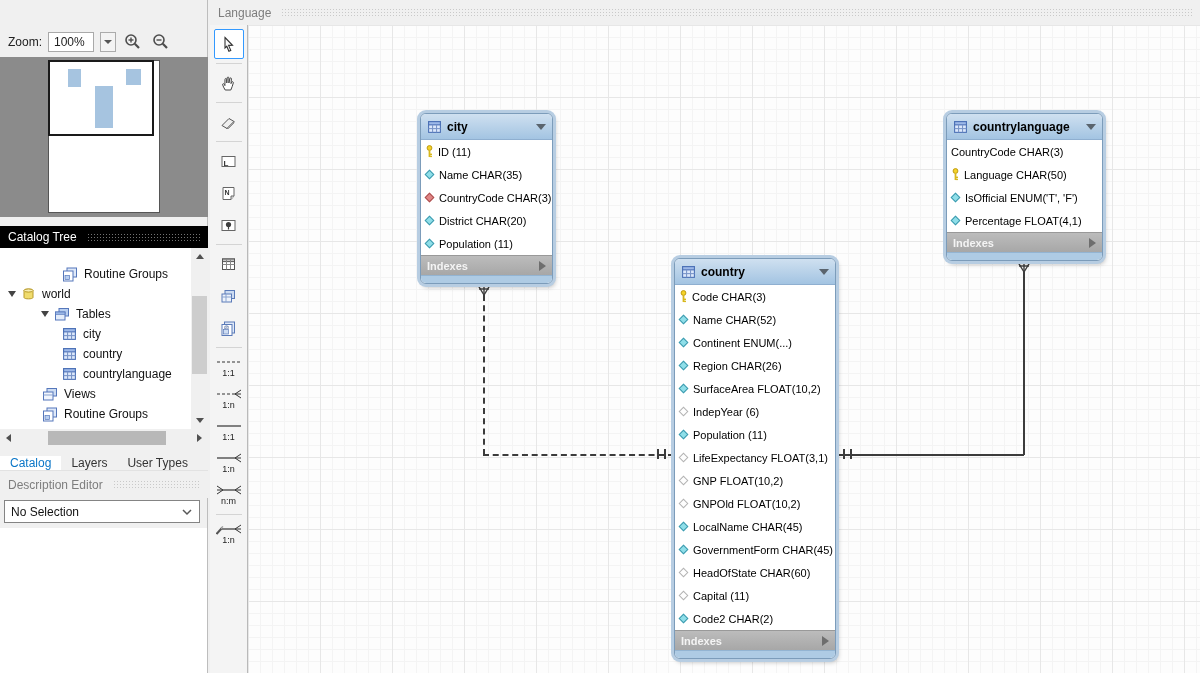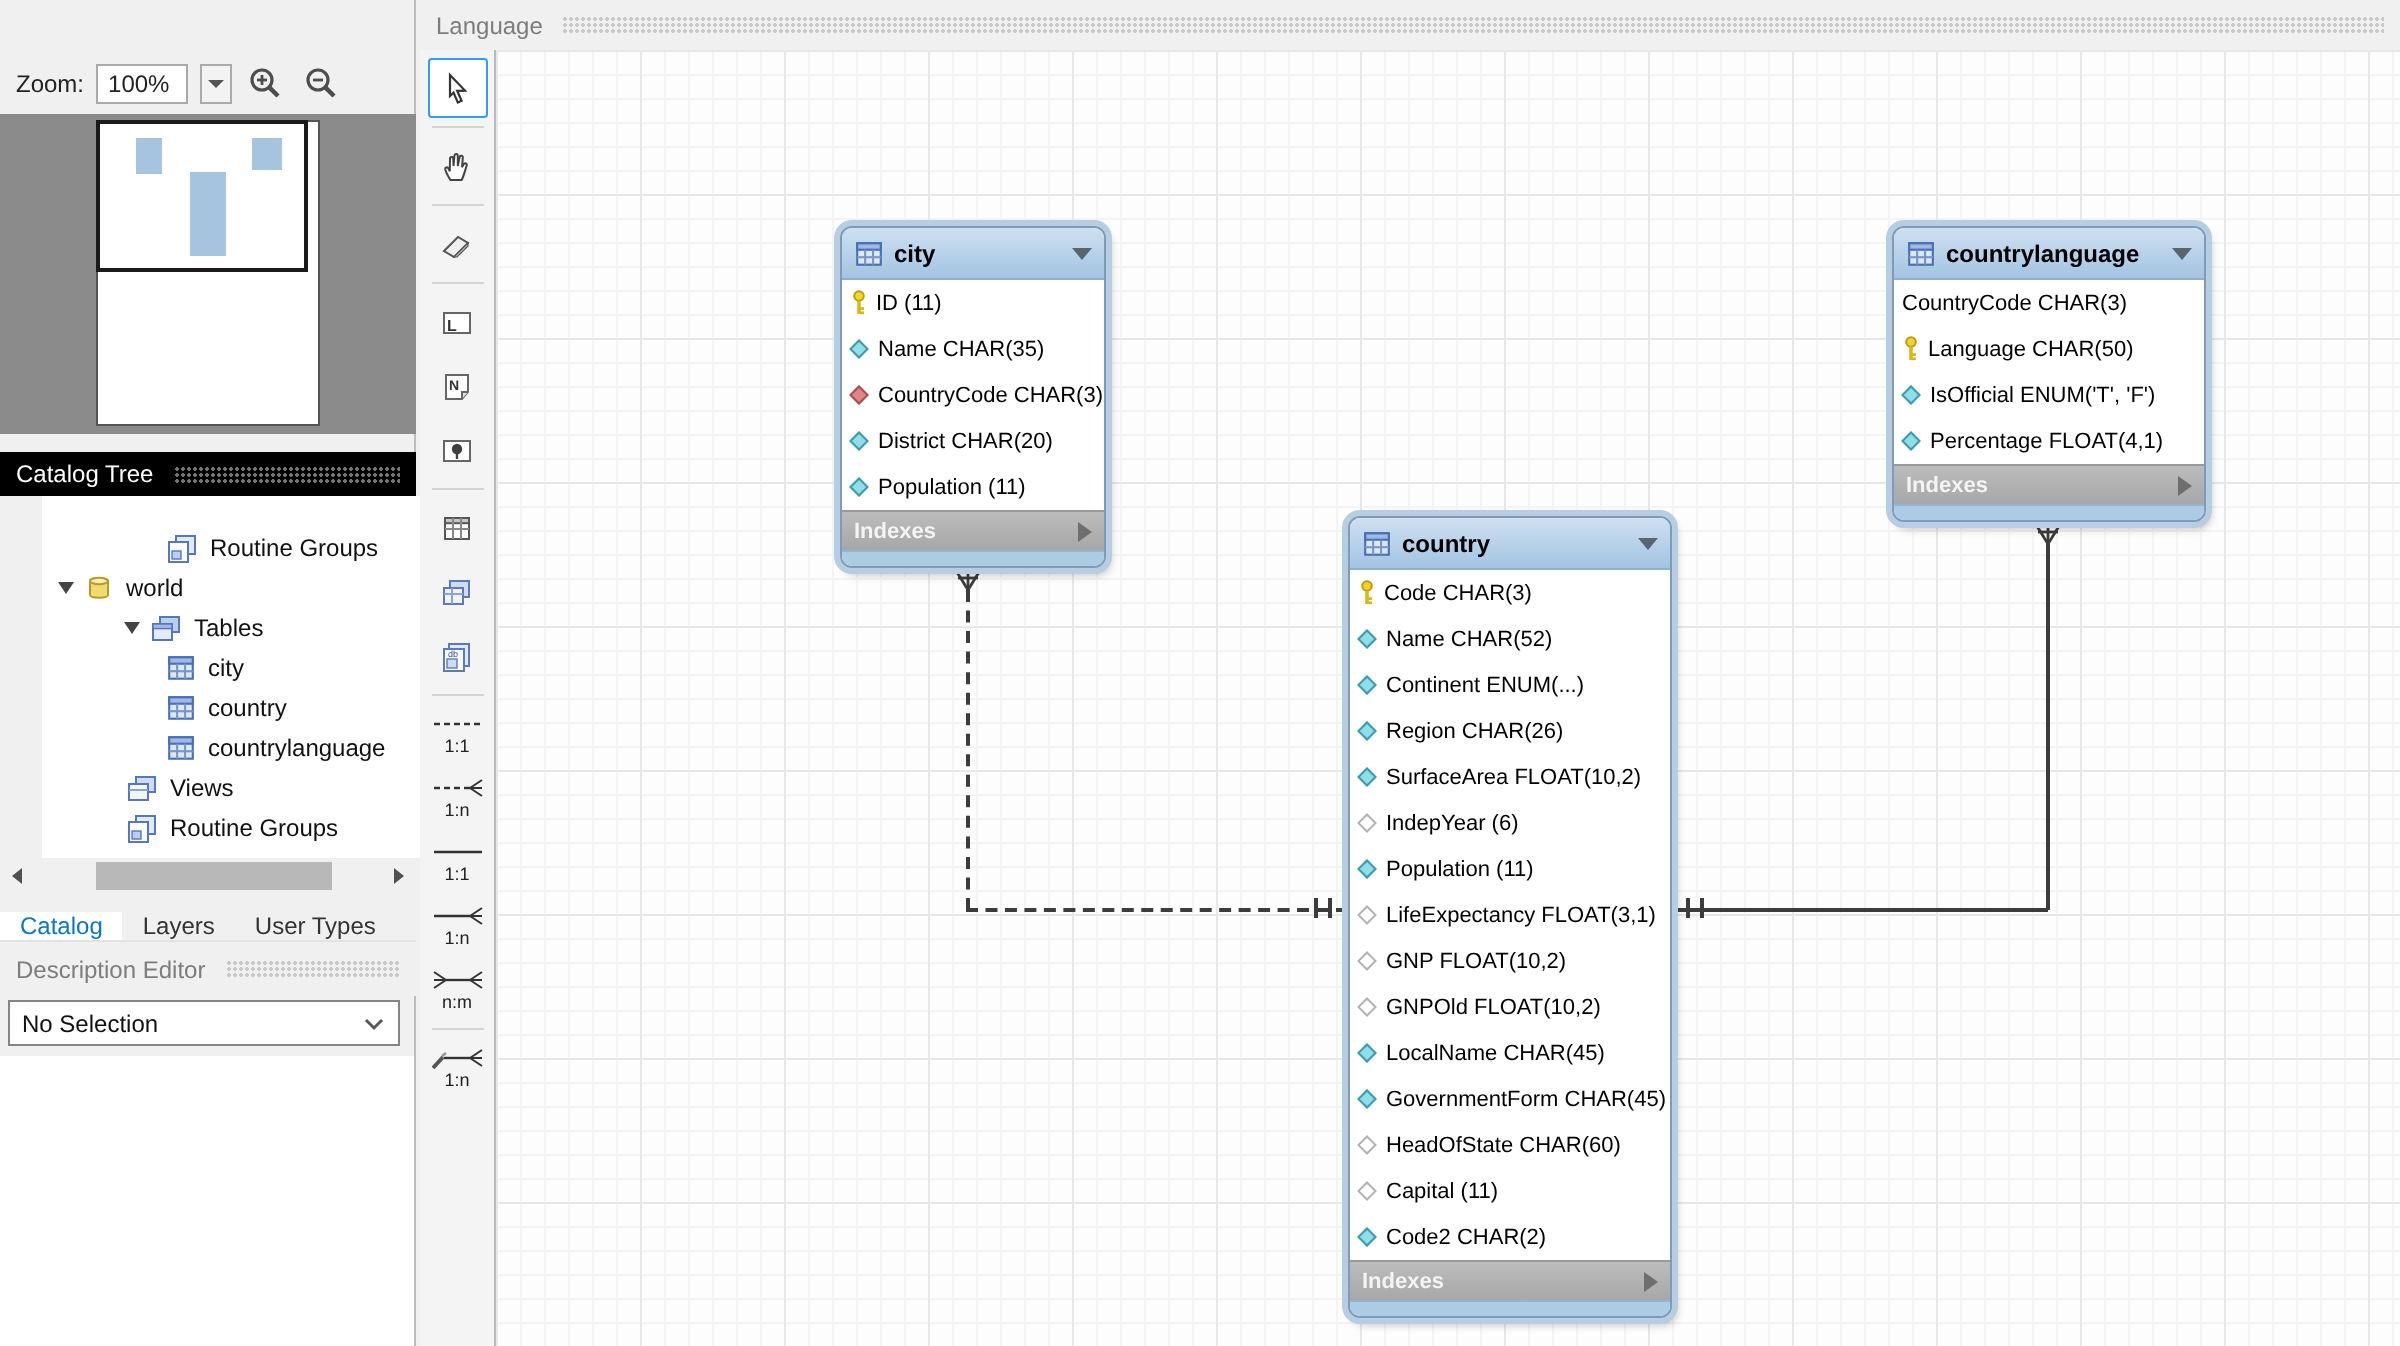--- a/index.html
+++ b/index.html
@@ -21,21 +21,21 @@
   .zoom-dd { width:16px; height:20px; background:#f3f3f3; border:1px solid #ababab; display:flex; align-items:center; justify-content:center; cursor:pointer; }
   .caret-dn-s { width:0; height:0; border-left:4px solid transparent; border-right:4px solid transparent; border-top:4px solid #555; }
   .magbtn { width:22px; height:22px; display:flex; align-items:center; justify-content:center; cursor:pointer; }
 
   .minimap { position:absolute; left:0; top:57px; width:208px; height:160px; background:#8b8b8b; }
   .mini-page { position:absolute; left:48px; top:3px; width:112px; height:153px; background:#fff; border:1px solid #555; }
   .mini-view { position:absolute; left:-1px; top:-1px; width:106px; height:76px; border:2px solid #1a1a1a; background:transparent; }
   .mini-rect { position:absolute; background:#a6c4e0; }
 
   .cat-hdr { position:absolute; left:0; top:226px; width:208px; height:22px; background:#000000; display:flex; align-items:center; padding:0 8px; color:#fff; font-size:12px; }
-  .tree { position:absolute; left:0; top:248px; width:208px; height:181px; background:#fff; overflow:hidden;margin-left:21px; }
+  .tree { position:absolute; left:0; top:248px; width:208px; height:181px; background:#fff; overflow:hidden; }
   .tree-row { position:relative; height:20px; display:flex; align-items:center; font-size:12px; color:#111; cursor:default; white-space:nowrap; }
   .tree-row .tri { width:0; height:0; border-left:4.5px solid transparent; border-right:4.5px solid transparent; border-top:6px solid #444; margin-right:5px; }
   .tree-row .tri-space { width:14px; }
   .tree-ico { margin-right:6px; display:inline-flex; }
 
   
   .vscroll { position:absolute; right:0; top:0; width:17px; height:181px; background:#f0f0f0; }
   .vscroll .arr { position:absolute; left:0; width:17px; height:17px; display:flex; align-items:center; justify-content:center; }
   .tri-up { width:0;height:0;border-left:4px solid transparent;border-right:4px solid transparent;border-bottom:5px solid #505050;}
   .tri-dn { width:0;height:0;border-left:4px solid transparent;border-right:4px solid transparent;border-top:5px solid #505050;}

